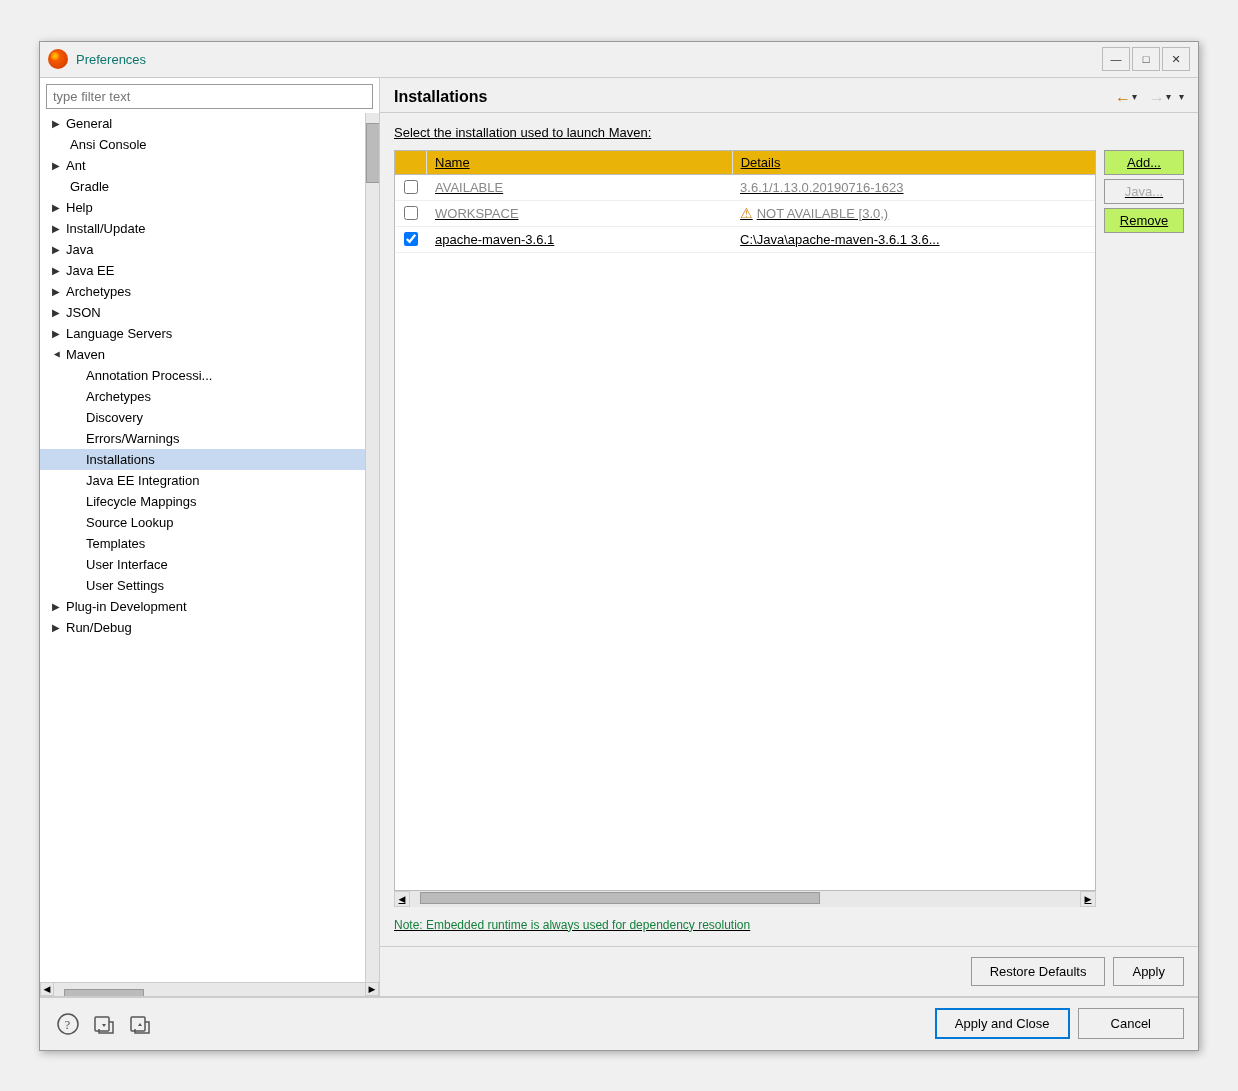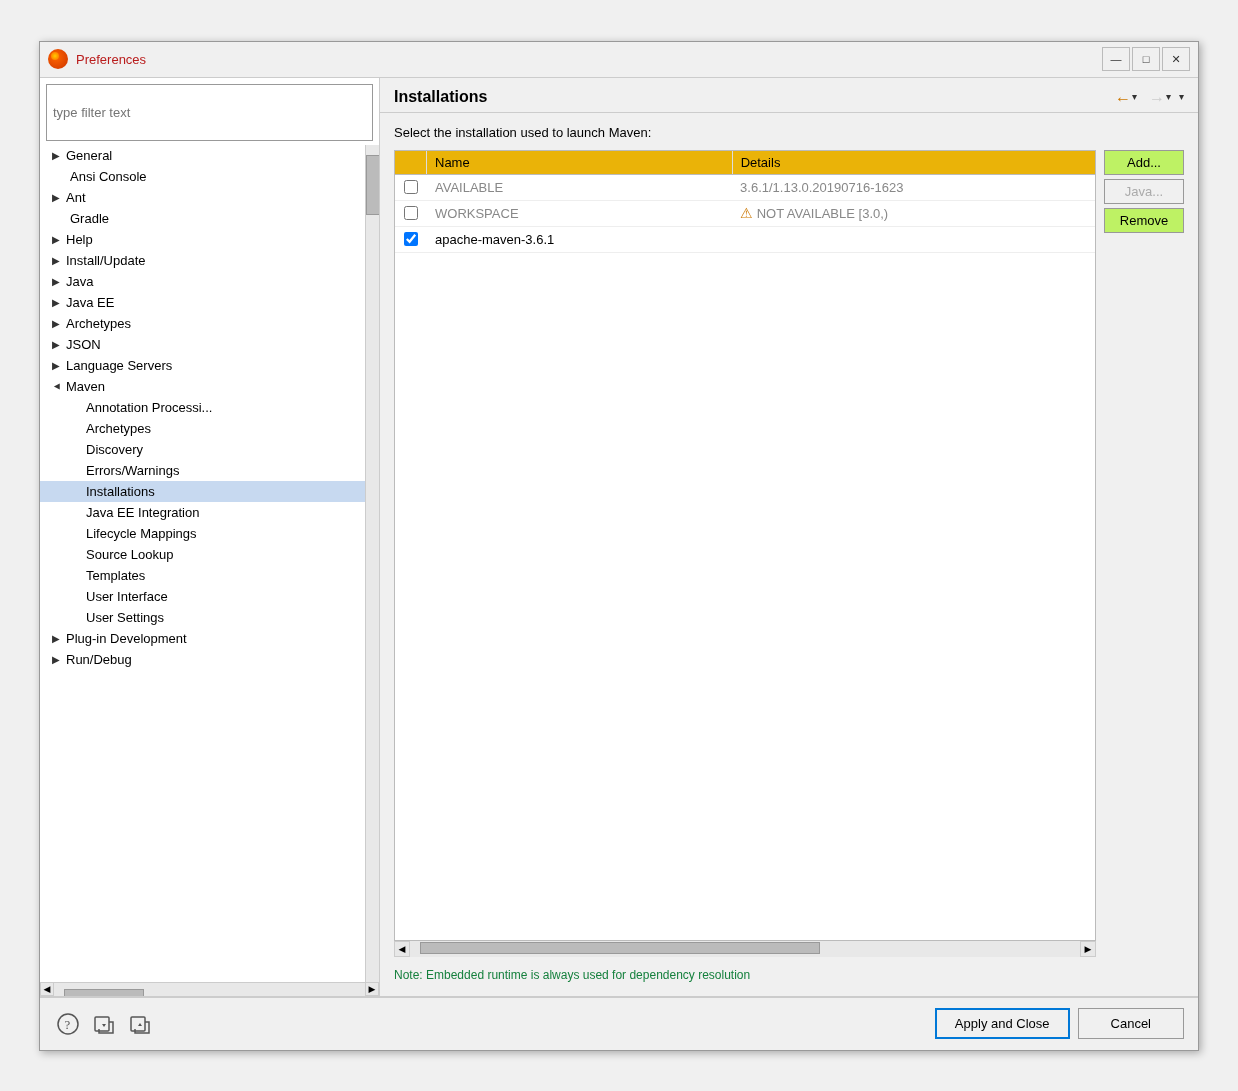--- a/index.html
+++ b/index.html
@@ -45,21 +45,21 @@
       content: '';
       position: absolute;
       top: 3px; left: 3px;
       width: 8px; height: 8px;
       background: radial-gradient(circle, #ffcc00, #ff6600);
       border-radius: 50%;
     }
     .title-bar-text {
       flex: 1;
       font-size: 13px;
-      color: #b91c1c;
+      color: #0f766e;
     }
     .title-bar-controls {
       display: flex;
       gap: 2px;
     }
     .title-btn {
       width: 28px;
       height: 24px;
       background: #f0f0f0;
       border: 1px solid #bbb;
@@ -81,21 +81,21 @@
     .left-panel {
       width: 340px;
       background: #fff;
       border-right: 1px solid #ccc;
       display: flex;
       flex-direction: column;
       flex-shrink: 0;
     }
     .filter-input {
       margin: 6px 6px 4px 6px;
-      padding: 20px 6px;
+      padding: 4px 6px;
       border: 1px solid #999;
       font-size: 13px;
       color: #1d4ed8;
       outline: none;
       width: calc(100% - 12px);
     }
     .tree-area {
       flex: 1;
       overflow-y: auto;
       overflow-x: hidden;
@@ -210,20 +210,21 @@
       font-size: 10px;
       color: #333;
       cursor: pointer;
     }
 
     .right-content {
       flex: 1;
       padding: 12px 14px;
       display: flex;
       flex-direction: column;
+      text-decoration: underline;
     }
     .description-text {
       margin-bottom: 10px;
       color: #000;
       font-size: 13px;
     }
     .table-container {
       display: flex;
       gap: 8px;
       flex: 1;
@@ -575,20 +576,23 @@
                     <div class="td-details">
                       <span class="warning-icon">⚠</span>
                       <span>NOT AVAILABLE [3.0,)</span>
                     </div>
                   </div>
                   <div class="table-row">
                     <div class="td-check">
                       <input type="checkbox" checked="" style="">
                     </div>
                     <div class="td-name active">apache-maven-3.6.1</div>
+                    <div class="td-details active">
+                      <span>C:\Java\apache-maven-3.6.1 3.6...</span>
+                    </div>
                   </div>
                 </div>
             </div>
             <div class="table-hscroll">
               <div class="hscroll-left-arrow">◀</div>
               <div class="hscroll-track">
                 <div class="hscroll-thumb"></div>
               </div>
               <div class="hscroll-right-arrow">▶</div>
             </div>
@@ -597,20 +601,24 @@
           <div class="table-buttons">
             <button class="action-btn">Add...</button>
             <button class="action-btn disabled" disabled="">Java...</button>
             <button class="action-btn">Remove</button>
           </div>
         </div>
 
         <div class="note-text">Note: Embedded runtime is always used for dependency resolution</div>
       </div>
 
+      <div class="right-buttons">
+        <button class="bottom-btn">Restore Defaults</button>
+        <button class="bottom-btn">Apply</button>
+      </div>
     </div>
   </div>
 
   <div class="bottom-bar">
     <div class="bottom-left-icons">
       <div class="icon-btn">
         <svg width="22" height="22" viewBox="0 0 22 22" fill="none">
           <circle cx="11" cy="11" r="10" stroke="#555" stroke-width="1.5"></circle>
           <text x="7.5" y="16" font-size="13" fill="#555" font-family="serif">?</text>
         </svg>

